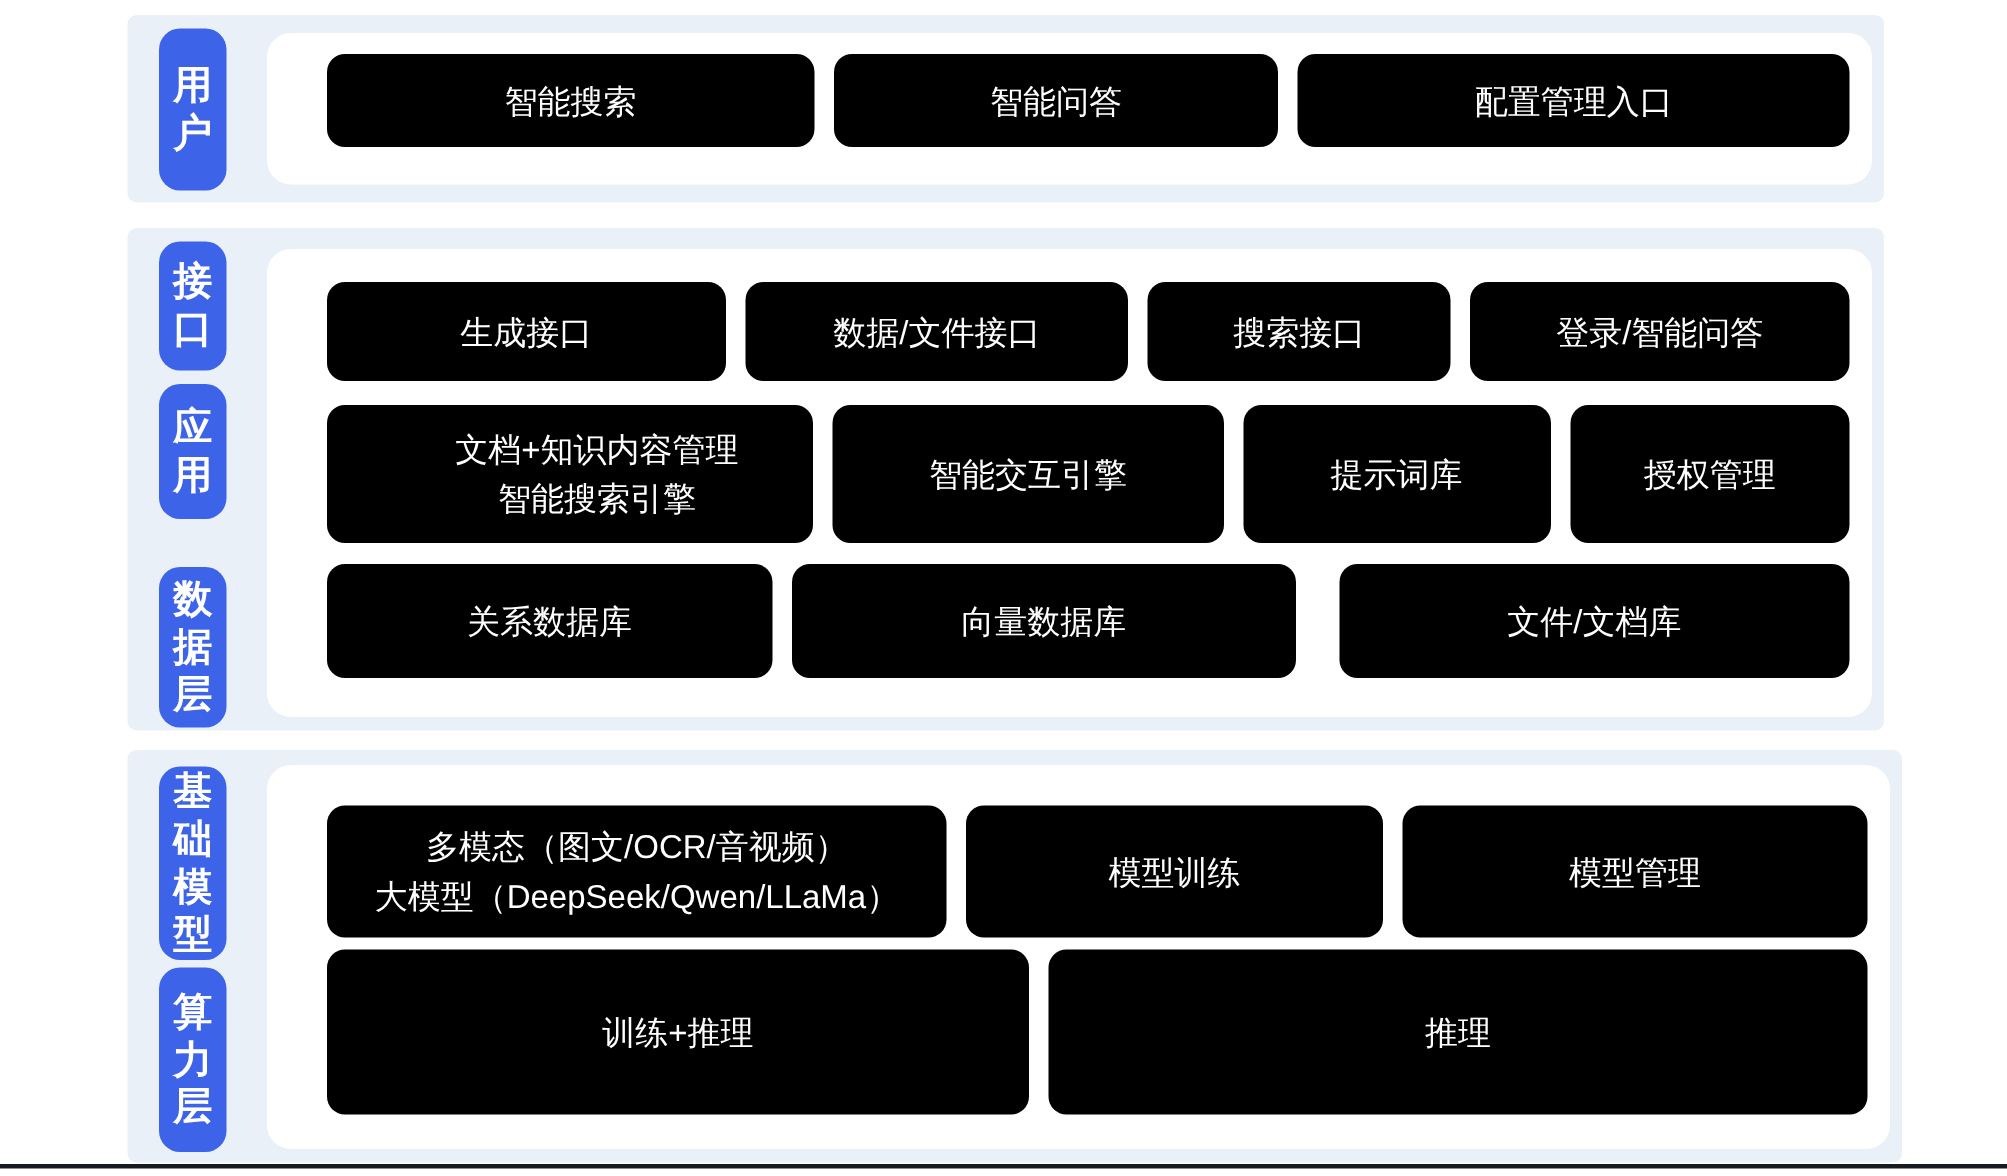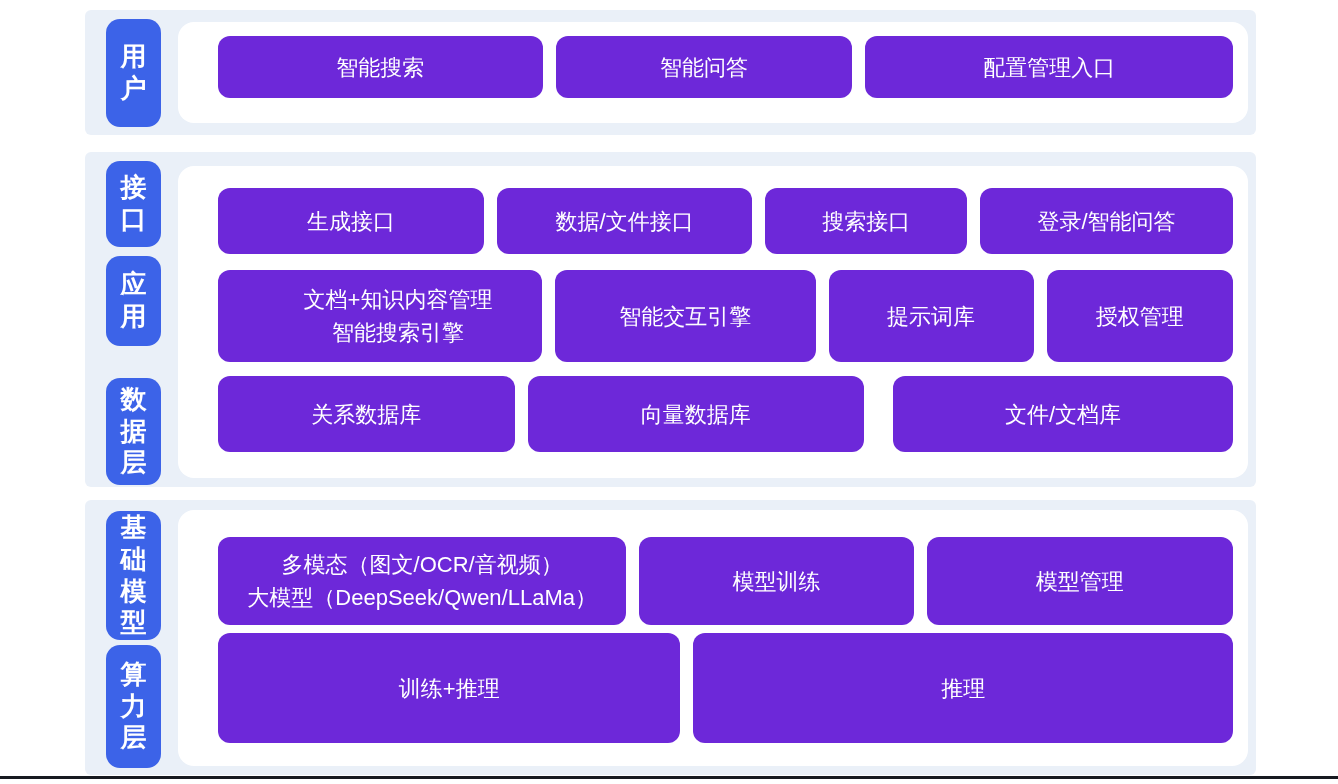--- a/index.html
+++ b/index.html
@@ -13,28 +13,28 @@
     position:absolute;left:85px;width:1171px;
     background:#eaf0f8;border-radius:6px;
   }
   .white-panel{
     position:absolute;left:93px;right:8px;
     background:#ffffff;border-radius:16px;
     box-sizing:border-box;
   }
   .row{display:flex;gap:13px;}
   .box{
-    background:#6d28d9;border-radius:12px;
+    background:#000000;border-radius:12px;
     color:#ffffff;font-size:22px;line-height:1.5;
     display:flex;align-items:center;justify-content:center;
     text-align:center;white-space:pre-line;
     min-width:0;
   }
   .side-label{
-    position:absolute;left:21px;width:55px;
+    position:absolute;left:21px;width:45px;
     background:#3c63e8;border-radius:14px;
     color:#ffffff;font-size:26px;font-weight:700;line-height:1.22;
     display:flex;align-items:center;justify-content:center;
     text-align:center;
   }
   .side-label span{width:28px;word-break:break-all;display:block;}
   .bottom-line{
     position:absolute;left:0;top:776px;width:1338px;height:3px;
     background:#171a20;
   }
@@ -82,21 +82,21 @@
         <div class="box" style="flex:191;">授权管理</div>
       </div>
       <div class="row" style="height:76px;margin-top:14px;">
         <div class="box" style="flex:301;">关系数据库</div>
         <div class="box" style="flex:341;">向量数据库</div>
         <div class="box" style="flex:345;margin-left:16px;">文件/文档库</div>
       </div>
     </div>
   </section>
 
-  <section class="section" style="top:500px;height:275px;">
+  <section class="section" style="top:500px;height:275px;padding-left:12px;">
     <div class="side-label" style="top:11px;height:129px;">
       <span>基础模型</span>
     </div>
     <div class="side-label" style="top:145px;height:123px;">
       <span>算力层</span>
     </div>
     <div class="white-panel" style="top:10px;height:256px;padding:27px 15px 0 40px;">
       <div class="row" style="height:88px;">
         <div class="box" style="flex:393;">多模态（图文/OCR/音视频）
 大模型（DeepSeek/Qwen/LLaMa）</div>

